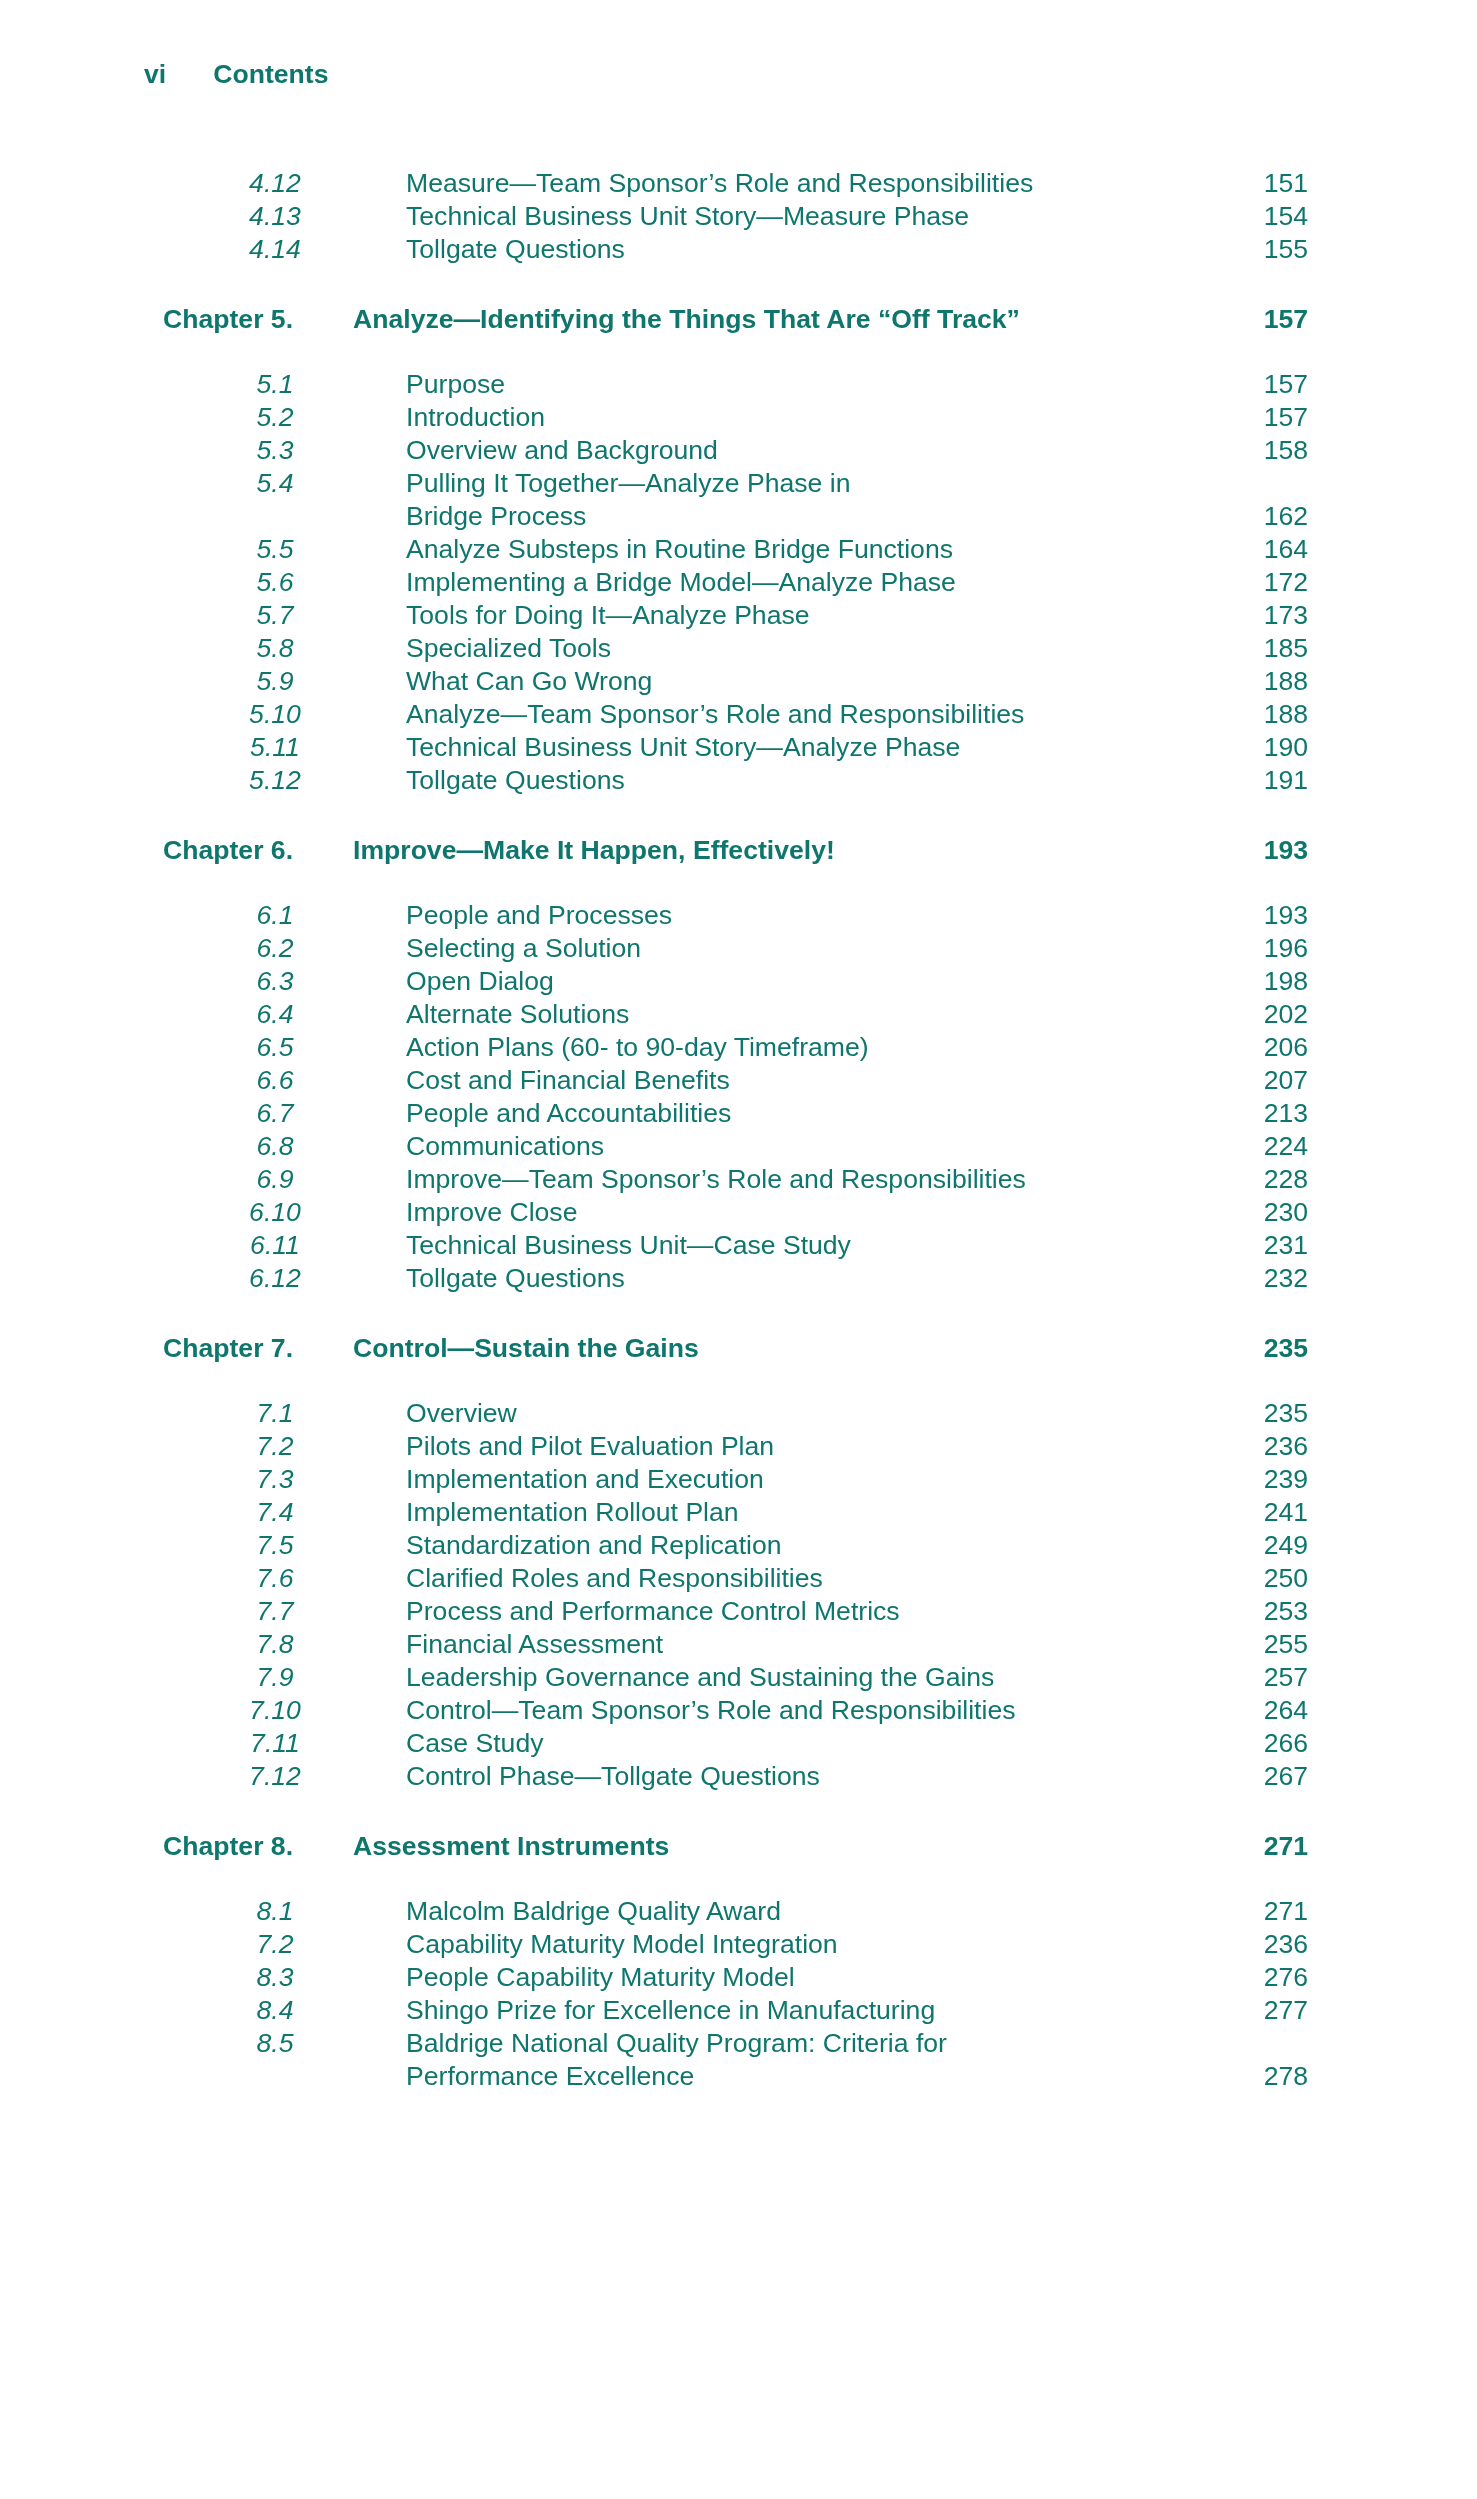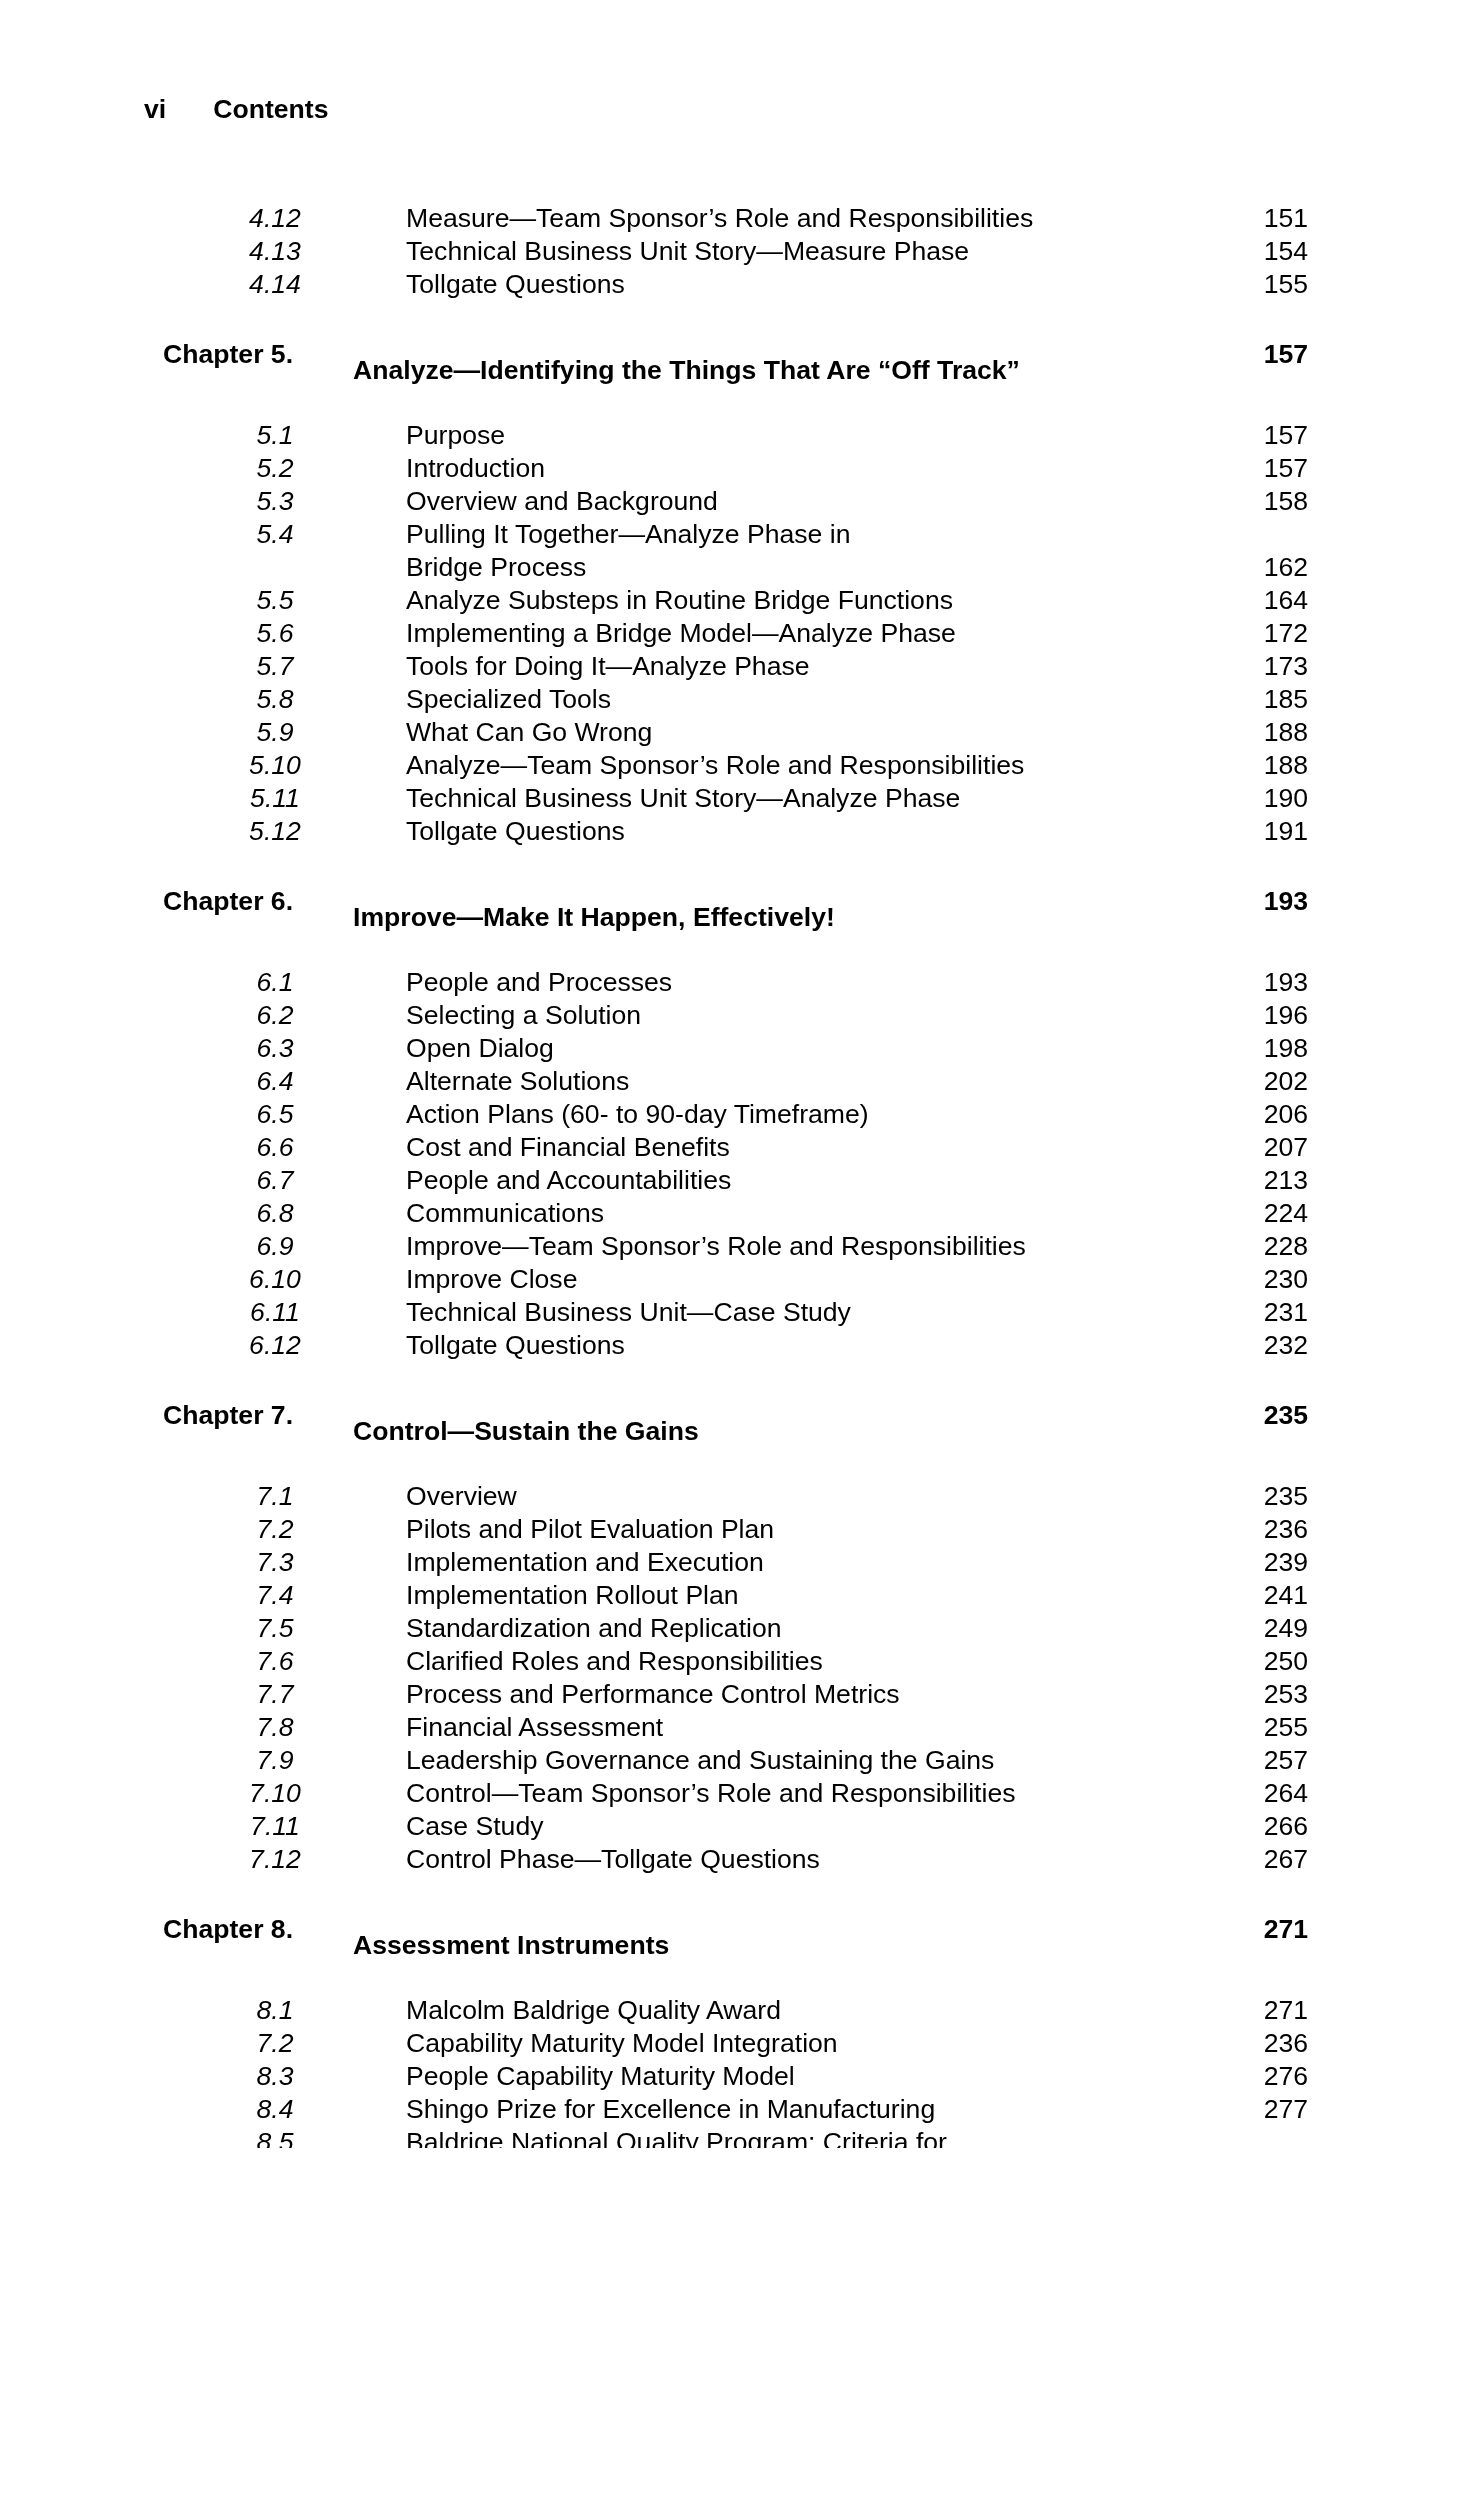--- a/index.html
+++ b/index.html
@@ -2,25 +2,25 @@
 <html style="font-size:15px"><head>
 <meta charset="utf-8">
 <style>
   * { margin: 0; padding: 0; box-sizing: border-box; }
   html, body { background: #ffffff; }
   .page {
     width: 1478px;
     height: 2148px;
     margin: 0 auto;
     background: #ffffff;
-    color: #000000;
+    color: #0f766e;
     font-family: "Liberation Sans", sans-serif;
     font-size: 26.6px;
     line-height: 33px;
-    padding: 93px 170px 38px 144px;
+    padding: 58px 170px 38px 144px;
     overflow: hidden;
     position: relative;
   }
   .page-header {
     font-weight: bold;
     margin-bottom: 76px;
   }
   .page-header .header-title { margin-left: 47px; }
 
   .entry-row { display: flex; }
@@ -43,21 +43,21 @@
     text-align: right;
   }
 
   .chapter-row {
     display: flex;
     font-weight: bold;
     margin: 37px 0 32px 0;
     padding-left: 19px;
   }
   .chapter-row .ch-label { width: 190px; flex: none; }
-  .chapter-row .ch-title { flex: 1; min-width: 0; padding-right: 19px; margin-top: 16px; }
+  .chapter-row .ch-title { flex: 1; min-width: 0; padding-right: 19px; }
   .chapter-row .ch-page { flex: none; white-space: nowrap; text-align: right; }
 </style>
 </head>
 <body>
 
 <div class="page">
   <header class="page-header">
     <span class="folio">vi</span><span class="header-title">Contents</span>
   </header>
   <main class="toc">

